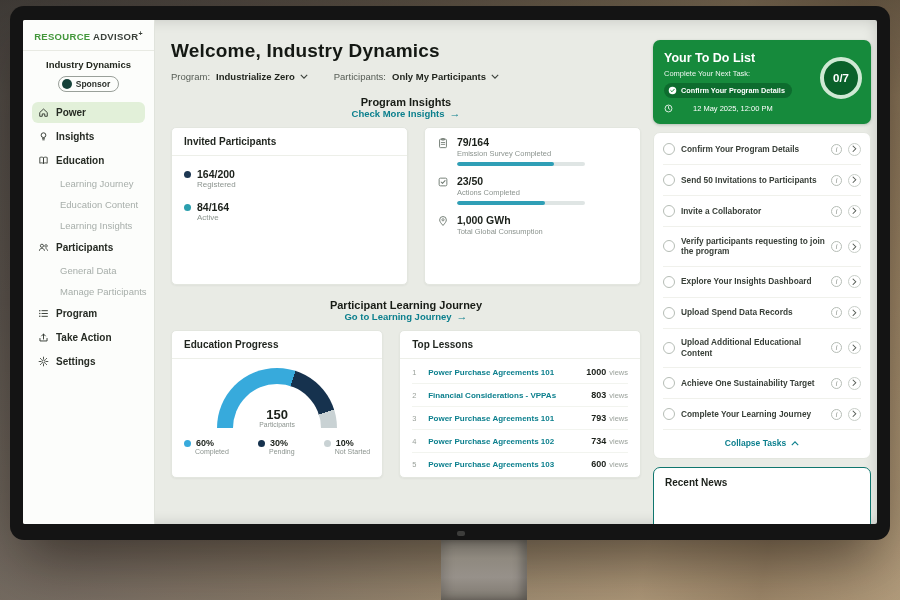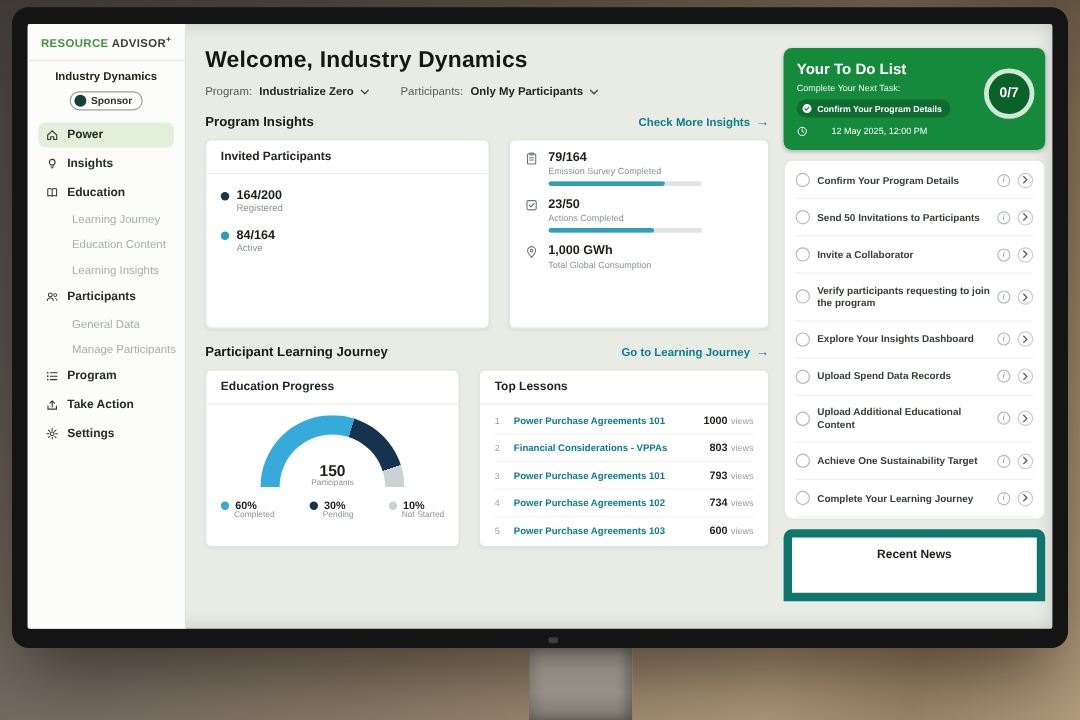--- a/index.html
+++ b/index.html
@@ -59,21 +59,21 @@
   .ic svg { width:100%; height:100%; }
   
   .main { position:absolute; left:132px; top:0; width:486px; height:100%; padding:16px 0 0 16px; }
   .welcome { margin:4px 0 0; font-size:19px; font-weight:800; color:#141813; letter-spacing:.2px; }
   .filters { margin-top:9px; display:flex; gap:26px; align-items:center; }
   .filter { display:flex; align-items:center; gap:6px; }
   .flabel { font-size:9.5px; color:#565c55; }
   .fvalue { display:flex; align-items:center; gap:5px; font-size:9.5px; font-weight:700; color:#22261f; cursor:pointer;justify-content:space-between; }
   .chev-d, .chev-u { display:flex; width:8px; height:5px; color:#3c423c; }
   .chev-d svg, .chev-u svg { width:100%; height:100%; }
-  .section-row { width:470px; margin-top:14px; display:flex; justify-content:space-between; align-items:center; }
+  .section-row { width:470px; margin-top:14px; display:flex; justify-content:space-between; align-items:center;flex-direction:column; }
   .section-title { font-size:11px; font-weight:800; color:#181c16; }
   .tlink { display:flex; align-items:center; gap:5px; font-size:9.5px; font-weight:700; color:#0b7f8d; cursor:pointer; text-decoration:none; }
   .arr { font-size:11px; line-height:1; }
   .cards { display:flex; gap:16px; margin-top:8px; width:470px; }
   .card { background:#fff; border:1px solid #e3e6df; border-radius:5px; box-shadow:0 1px 2px rgba(40,45,40,.05); }
   .card-title { padding:8px 12px; border-bottom:1px solid #edefe9; font-size:10px; font-weight:700; color:#1f241e; }
   .c-invited { width:240px; height:158px; }
   .c-info    { width:220px; height:158px; }
   .c-edu     { width:215px; height:148px; }
   .c-lessons { width:245px; height:148px; }
@@ -141,21 +141,21 @@
   .cb { width:12px; height:12px; border:1.4px solid #b6bdb6; border-radius:50%; flex:none; cursor:pointer; }
   .tlabel { flex:1; font-size:8.3px; font-weight:600; color:#383f38; line-height:1.3; }
   .tinfo { width:11px; height:11px; border:1px solid #b6bdb6; border-radius:50%; color:#8b928b; font-size:7px;
            font-style:italic; display:flex; align-items:center; justify-content:center; flex:none; cursor:pointer; }
   .tchev { width:13px; height:13px; border:1px solid #c8cec8; border-radius:50%; color:#565c56;
            display:flex; align-items:center; justify-content:center; flex:none; cursor:pointer; }
   .tchev svg { width:4.5px; height:7.5px; }
   .collapse { display:flex; align-items:center; justify-content:center; gap:5px; padding:8px 0 9px;
               font-size:8.5px; font-weight:700; color:#0b7f8d; cursor:pointer; }
   .collapse .chev-u { color:#0b7f8d; }
-  .news { margin-top:8px; background:#fff; border:7px solid #0f766e; border-radius:7px 7px 0 0; padding:9px 11px; height:60px;text-align:center; }
+  .news { margin-top:8px; background:#fff; border:1px solid #0f766e; border-radius:7px 7px 0 0; padding:9px 11px; height:60px; }
   .news-title { font-size:10px; font-weight:800; color:#1b201a; }
 </style>
 </head>
 <body>
 
 <div class="scene">
   <div class="monitor">
     <div class="screen">
 
       <aside class="sidebar">
@@ -550,20 +550,28 @@
           <div class="task">
             <span class="cb"></span>
             <span class="tlabel">Complete Your Learning Journey</span>
             <span class="tinfo">i</span>
             <span class="tchev">
                 <svg viewBox="0 0 6 10">
                   <path d="M1 1l4 4-4 4" fill="none" stroke="currentColor" stroke-width="1.4"></path>
                 </svg>
               </span>
           </div>
+          <div class="collapse">
+            <span>Collapse Tasks</span>
+            <span class="chev-u">
+                <svg viewBox="0 0 10 6">
+                  <path d="M1 5l4-4 4 4" fill="none" stroke="currentColor" stroke-width="1.4"></path>
+                </svg>
+              </span>
+          </div>
         </div>
 
         <div class="news">
           <div class="news-title">Recent News</div>
         </div>
       </aside>
 
     </div>
     <div class="bezel-dot"></div>
   </div>

